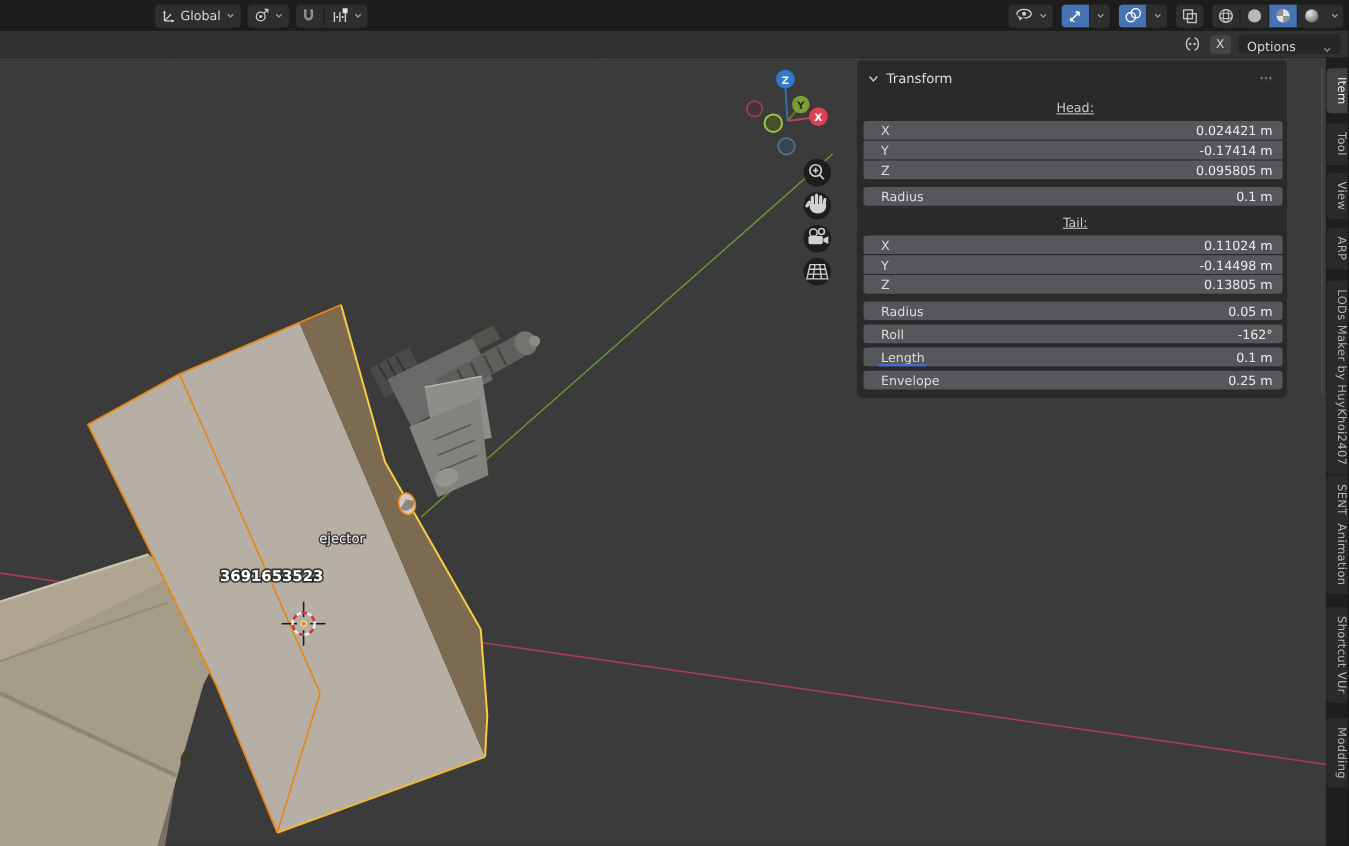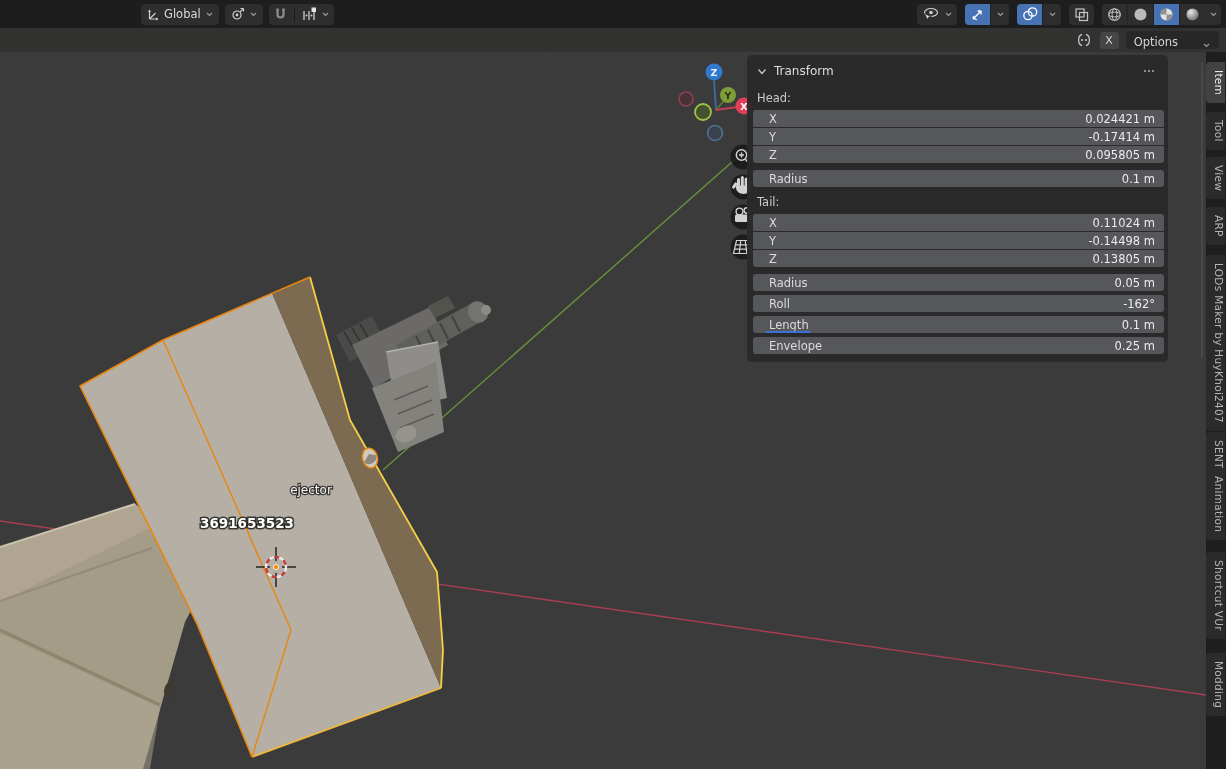--- a/index.html
+++ b/index.html
@@ -26,27 +26,27 @@
         background:#454545;border-radius:3px;color:#d6d6d6;font-size:11px;}
   #optw{display:flex;align-items:flex-end;gap:24px;background:#272727;border-radius:4px;
         height:18px;padding:0 8px;color:#d5d5d5;font-size:11.5px;}
   
   #tabstrip{position:absolute;right:0;top:52px;width:20px;height:717px;background:#1e1e1e;z-index:25;}
   .vtab{position:absolute;left:0;width:19px;writing-mode:vertical-rl;text-orientation:sideways;
         background:#2b2b2b;color:#b5b5b5;font-size:10.5px;padding:8px 0;text-align:center;
         border-radius:4px 0 0 4px;letter-spacing:.3px;}
   .vtab.active{background:#424242;color:#efefef;}
   
-  #npanel{position:absolute;left:747px;top:55px;width:421px;background:rgba(41,41,41,.97);
-          border-radius:5px;z-index:20;padding:7px 4px 8px 6px;box-sizing:border-box;color:#d8d8d8;}
+  #npanel{position:absolute;left:779px;top:55px;width:391px;background:rgba(41,41,41,.97);
+          border-radius:5px;z-index:20;padding:7px 4px 8px 6px;box-sizing:border-box;color:#d8d8d8;text-align:center;}
   #ptitle{display:flex;align-items:center;gap:7px;font-size:12px;color:#dedede;padding:2px 4px 0 4px;}
   #pdots{margin-left:auto;width:13px;height:5px;margin-right:4px;
          background-image:radial-gradient(circle,#909090 34%,transparent 40%);
          background-size:4px 4px;}
-  .sublabel{font-size:11.5px;color:#c9c9c9;margin:13px 0 5px 4px;}
+  .sublabel{font-size:11.5px;color:#c9c9c9;margin:13px 0 5px 4px;text-decoration:underline;}
   .sublabel.tight{margin-top:8px;}
   .prow{position:relative;display:flex;align-items:center;height:17px;background:#56575b;
         font-size:11.5px;margin-bottom:1px;}
   .prow .pl{padding-left:16px;color:#dcdcdc;}
   .prow .pv{margin-left:auto;padding-right:9px;color:#ebebeb;}
   .r-top{border-radius:3px 3px 1px 1px;}
   .r-mid{border-radius:1px;}
   .r-bot{border-radius:1px 1px 3px 3px;margin-bottom:0;}
   .r-solo{border-radius:3px;margin-bottom:0;gap:17px;}
   .gap4{height:4px;} .gap7{height:7px;}

